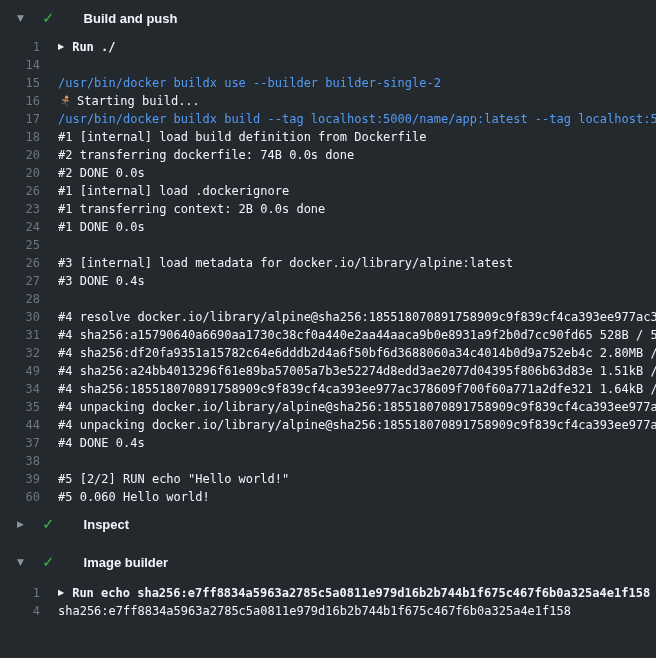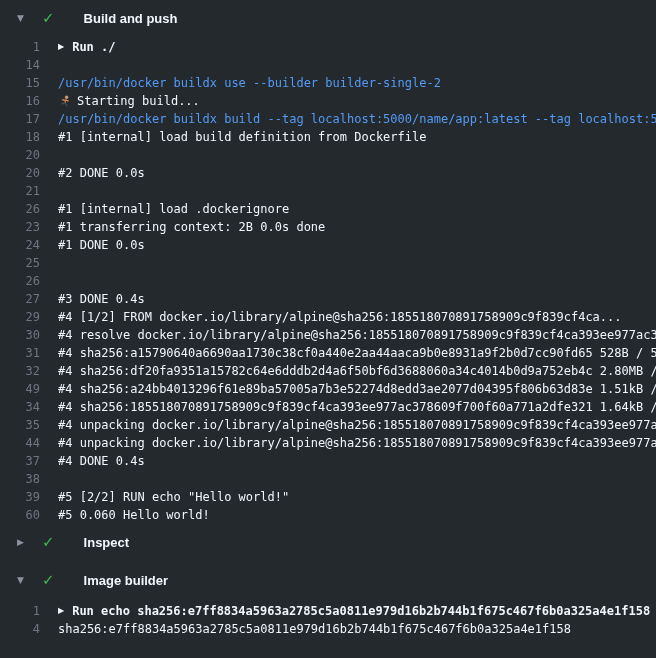--- a/index.html
+++ b/index.html
@@ -100,31 +100,28 @@
     <span class="content command"><span>/usr/bin/docker buildx build --tag localhost:5000/name/app:latest --tag localhost:5000/name/app:1.0.0</span></span>
   </div>
 
   <div class="row">
     <span class="num">18</span>
     <span class="content"><span>#1 [internal] load build definition from Dockerfile</span></span>
   </div>
 
   <div class="row">
     <span class="num">20</span>
+    <span class="content"><span>#2 transferring dockerfile: 74B 0.0s done</span></span>
   </div>
 
   <div class="row">
     <span class="num">20</span>
     <span class="content"><span>#2 DONE 0.0s</span></span>
   </div>
 
-  <div class="row">
-    <span class="num">21</span>
-    <span class="content"><span></span></span>
-  </div>
 
   <div class="row">
     <span class="num">26</span>
     <span class="content"><span>#1 [internal] load .dockerignore</span></span>
   </div>
 
   <div class="row">
     <span class="num">23</span>
     <span class="content"><span>#1 transferring context: 2B 0.0s done</span></span>
   </div>
@@ -134,32 +131,33 @@
     <span class="content"><span>#1 DONE 0.0s</span></span>
   </div>
 
   <div class="row">
     <span class="num">25</span>
     <span class="content"><span></span></span>
   </div>
 
   <div class="row">
     <span class="num">26</span>
+    <span class="content"><span>#3 [internal] load metadata for docker.io/library/alpine:latest</span></span>
   </div>
 
   <div class="row">
     <span class="num">27</span>
     <span class="content"><span>#3 DONE 0.4s</span></span>
   </div>
 
-
-  <div class="row">
-    <span class="num">29</span>
-    <span class="content"><span>#4 [1/2] FROM docker.io/library/alpine@sha256:185518070891758909c9f839cf4ca...</span></span>
-  </div>
+  <div class="row">
+    <span class="num">28</span>
+    <span class="content"><span></span></span>
+  </div>
+
 
   <div class="row">
     <span class="num">30</span>
     <span class="content"><span>#4 resolve docker.io/library/alpine@sha256:185518070891758909c9f839cf4ca393ee977ac378609f700f60a771a2dfe321</span></span>
   </div>
 
   <div class="row">
     <span class="num">31</span>
     <span class="content"><span>#4 sha256:a15790640a6690aa1730c38cf0a440e2aa44aaca9b0e8931a9f2b0d7cc90fd65 528B / 528B</span></span>
   </div>

